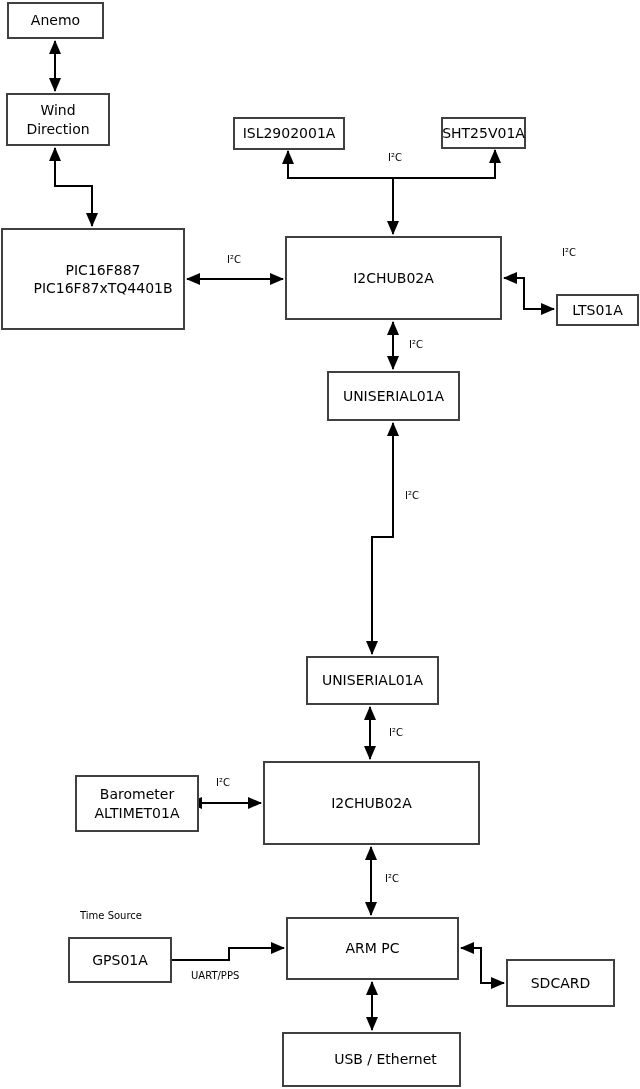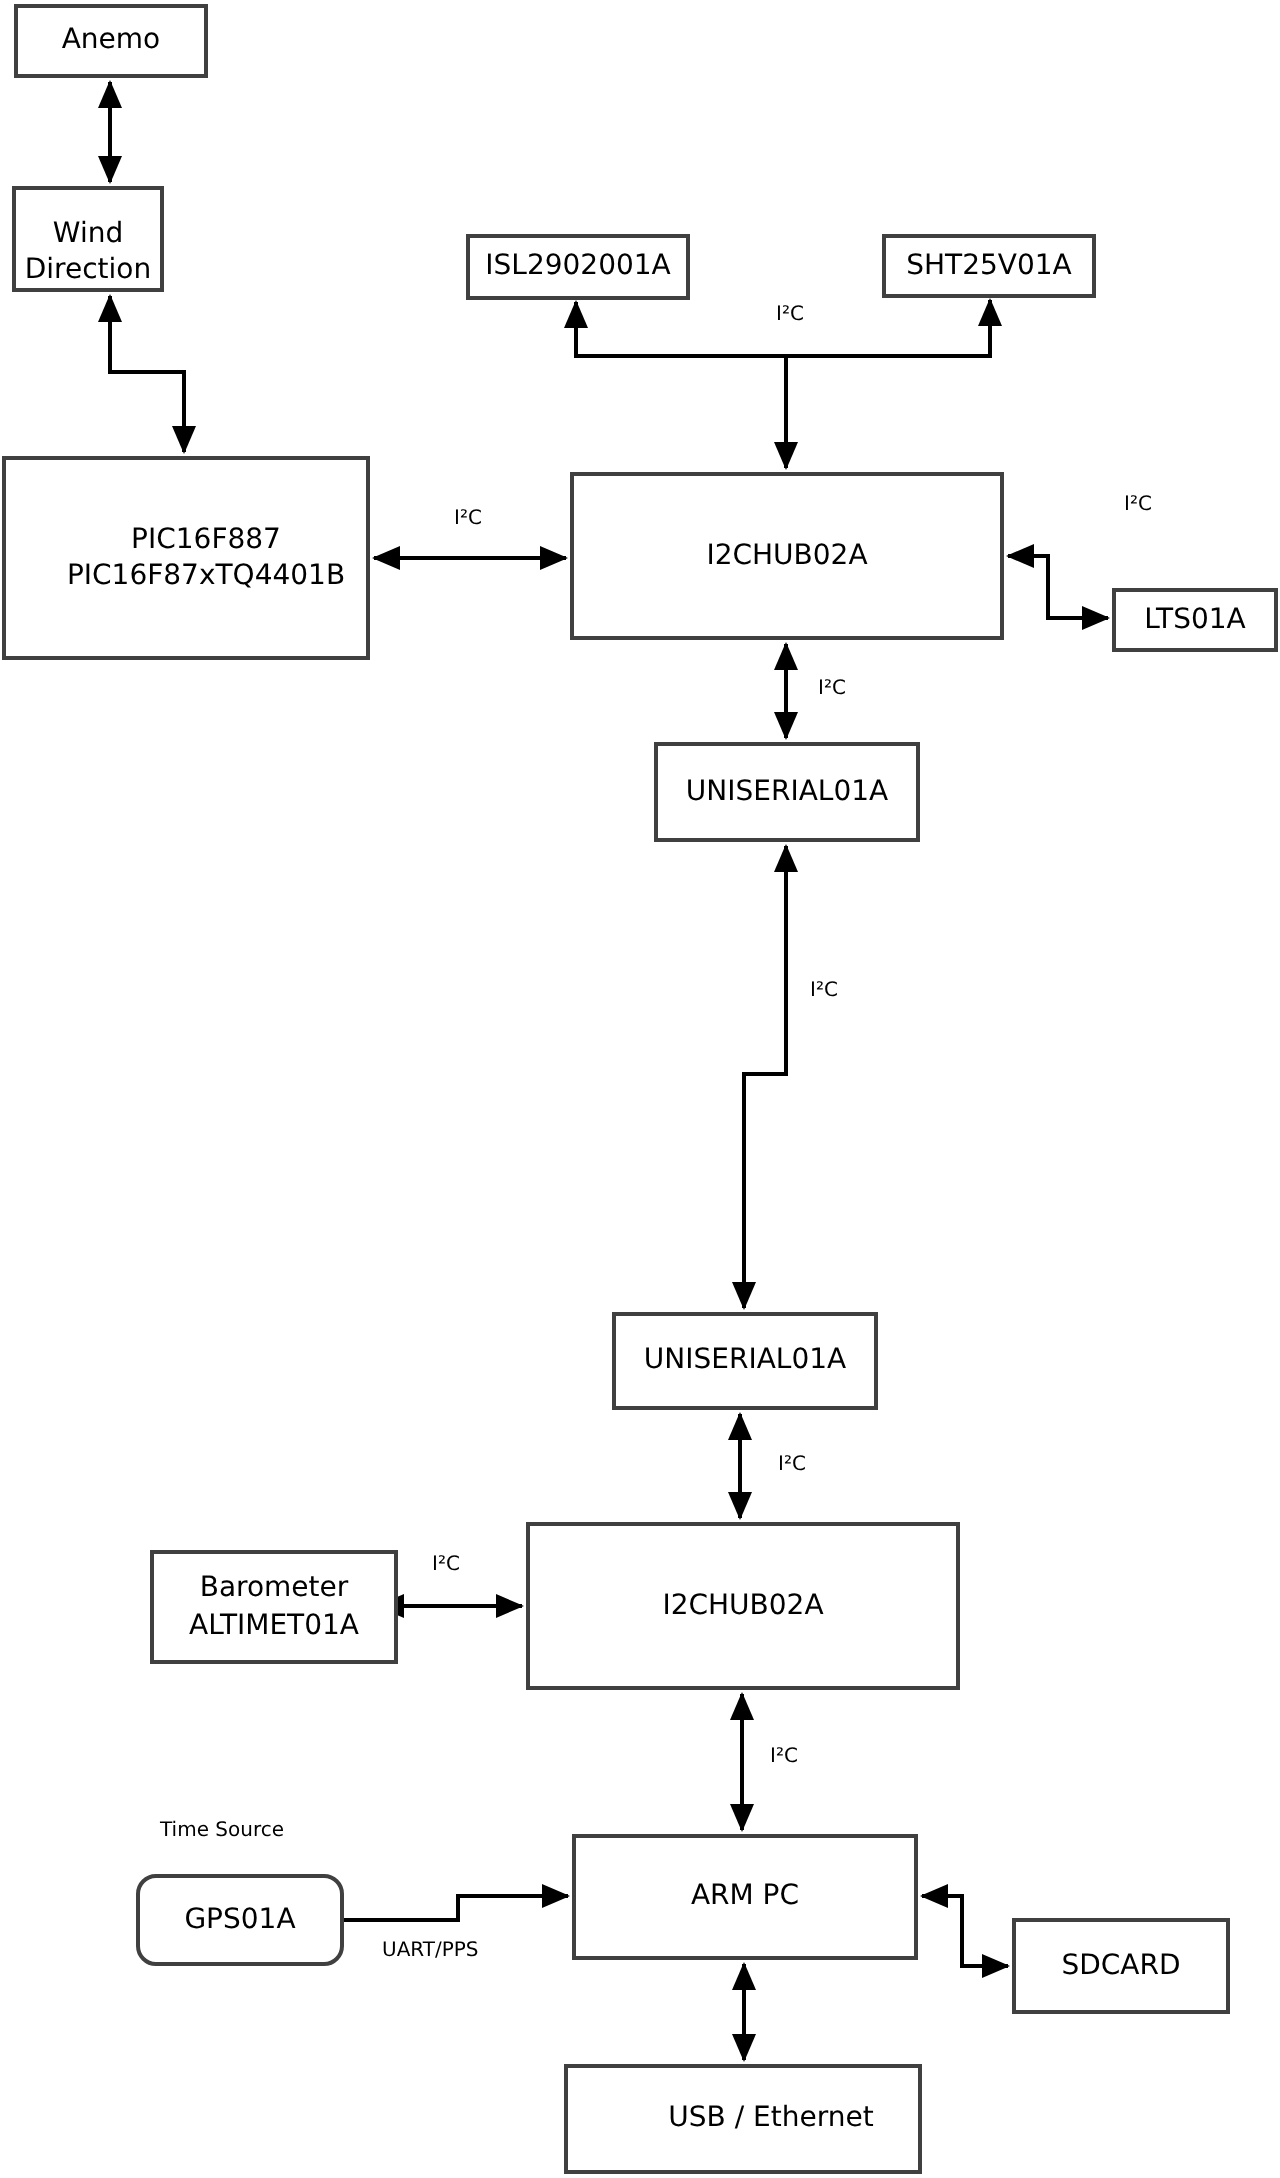--- a/index.html
+++ b/index.html
@@ -76,35 +76,35 @@
     <path class="wire" d="M371 847 L371 915" marker-start="url(#as)" marker-end="url(#ae)"></path>
     <path class="wire" d="M172 960 L229 960 L229 948 L284 948" marker-end="url(#ae)"></path>
     <path class="wire" d="M461 948 L481 948 L481 983 L504 983" marker-start="url(#as)" marker-end="url(#ae)"></path>
     <path class="wire" d="M372 982 L372 1030" marker-start="url(#as)" marker-end="url(#ae)"></path>
   </svg>
 
   <div class="node" style="left:7px; top:2px; width:97px; height:37px;">
     <span class="lbl">Anemo</span>
   </div>
 
-  <div class="node" style="left:6px; top:93px; width:76px; height:53px;align-items:flex-end;">
+  <div class="node" style="left:6px; top:93px; width:104px; height:53px;">
     <span class="lbl">Wind
 Direction</span>
   </div>
 
   <div class="node" style="left:1px; top:228px; width:184px; height:102px;padding-left:20px;">
     <span class="lbl">PIC16F887
 PIC16F87xTQ4401B</span>
   </div>
 
   <div class="node" style="left:233px; top:117px; width:112px; height:33px;">
     <span class="lbl">ISL2902001A</span>
   </div>
 
-  <div class="node" style="left:441px; top:117px; width:107px; height:32px;">
+  <div class="node" style="left:441px; top:117px; width:85px; height:32px;">
     <span class="lbl">SHT25V01A</span>
   </div>
 
   <div class="node" style="left:285px; top:236px; width:217px; height:84px;">
     <span class="lbl">I2CHUB02A</span>
   </div>
 
   <div class="node" style="left:556px; top:294px; width:83px; height:32px;">
     <span class="lbl">LTS01A</span>
   </div>
@@ -123,21 +123,21 @@
 
   <div class="node" style="left:75px; top:775px; width:124px; height:57px;">
     <span class="lbl">Barometer
 ALTIMET01A</span>
   </div>
 
   <div class="node" style="left:286px; top:917px; width:173px; height:63px;">
     <span class="lbl">ARM PC</span>
   </div>
 
-  <div class="node" style="left:68px; top:937px; width:104px; height:46px;border-radius:10px;">
+  <div class="node" style="left:68px; top:937px; width:104px; height:46px;">
     <span class="lbl">GPS01A</span>
   </div>
 
   <div class="node" style="left:506px; top:959px; width:109px; height:48px;">
     <span class="lbl">SDCARD</span>
   </div>
 
   <div class="node" style="left:282px; top:1032px; width:179px; height:55px;padding-left:28px;">
     <span class="lbl">USB / Ethernet</span>
   </div>

